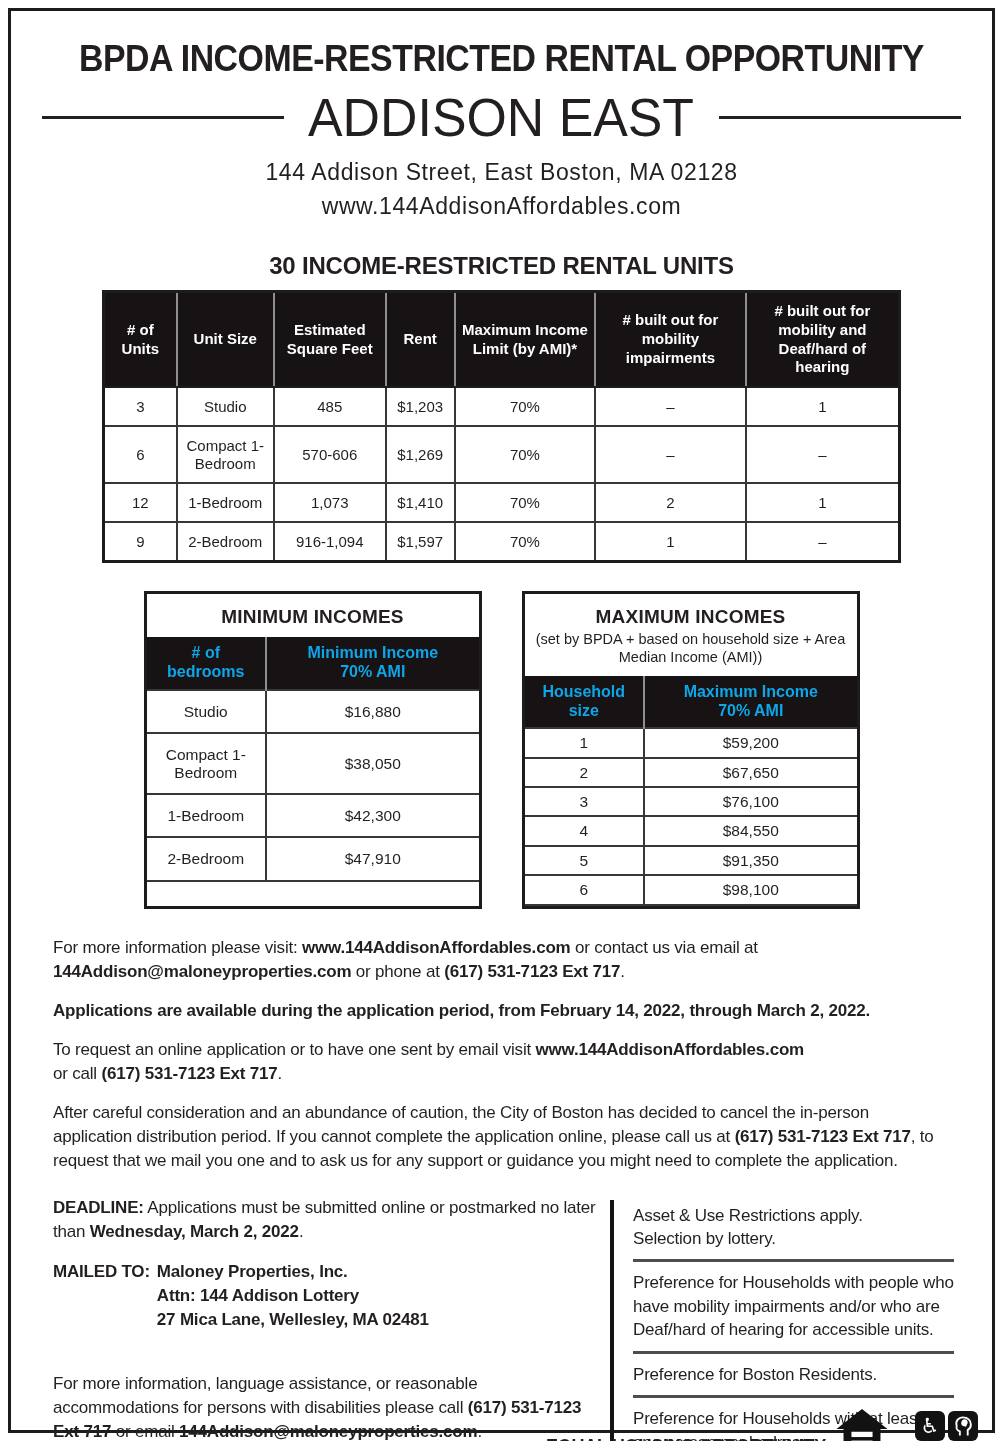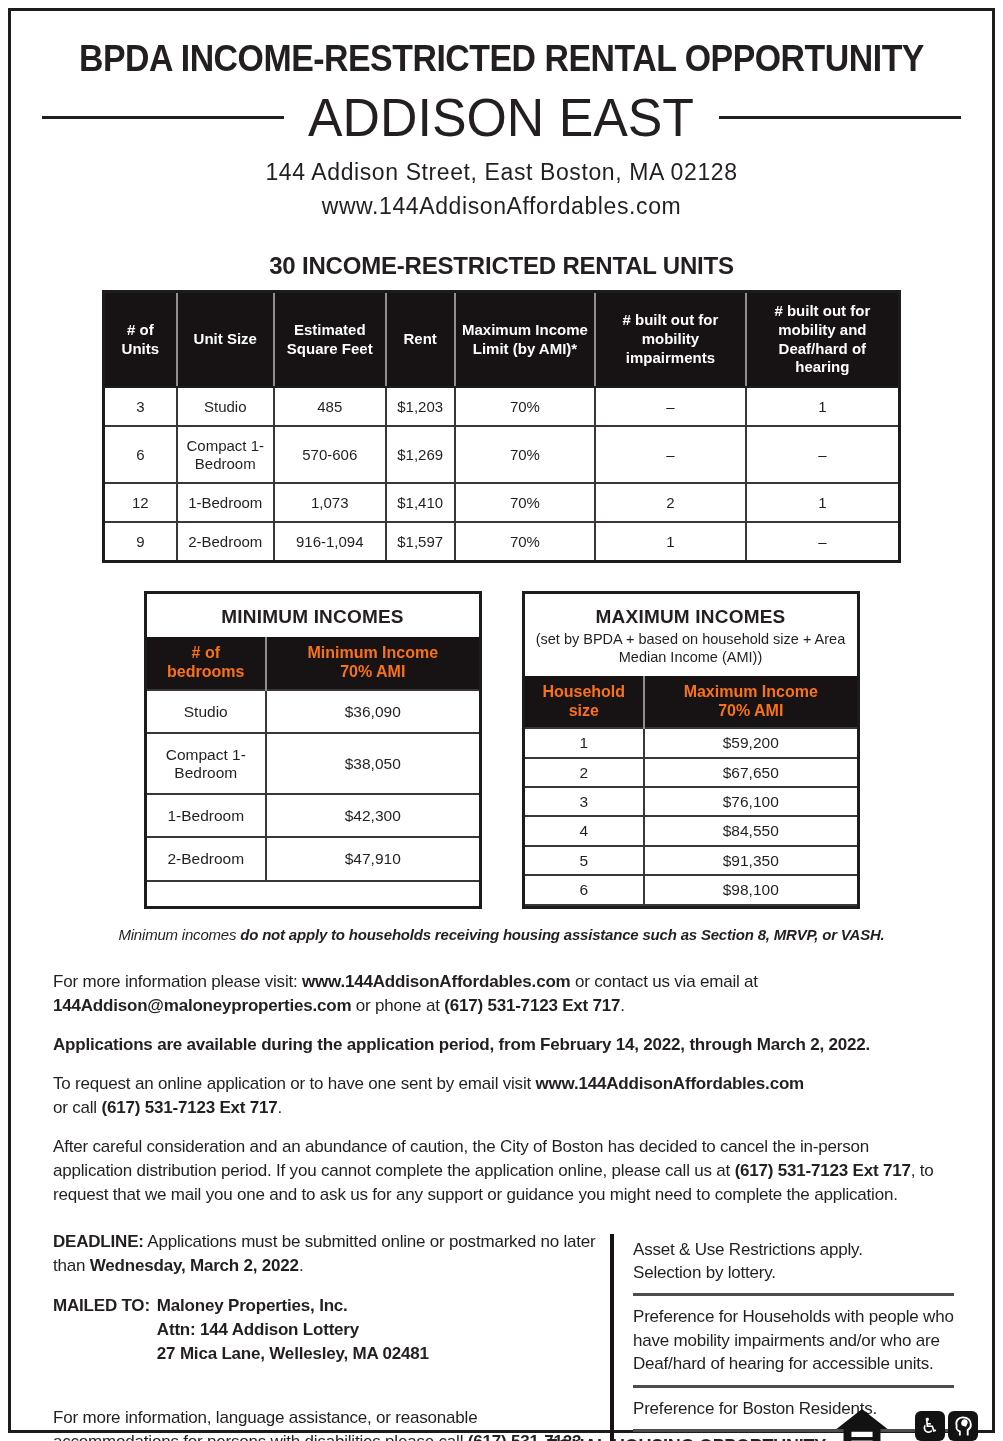--- a/index.html
+++ b/index.html
@@ -42,21 +42,21 @@
   }
 
   
   .boxes-row { display:flex; justify-content:center; gap:40px; margin-top:28px; }
   .income-box { width:338px; border:3px solid #1c1c1c; box-sizing:border-box; background:#fff; }
   .box-head { text-align:center; padding:12px 8px 9px 8px; }
   .box-title { font-size:19px; font-weight:bold; letter-spacing:0.2px; }
   .box-sub { font-size:14.5px; line-height:1.22; margin-top:3px; }
   .income-box table { width:100%; }
   .income-box th {
-    background:#171213; color:#f97316; font-size:16px; font-weight:bold;
+    background:#171213; color:#0ea5e9; font-size:16px; font-weight:bold;
     padding:7px 4px; line-height:1.18; border-left:2px solid #8f8f8f;
   }
   .income-box th:first-child { border-left:none; width:36%; }
   .income-box td {
     border:2px solid #3a3536; text-align:center; font-size:15.5px; line-height:1.12;
   }
   .income-box td:first-child { border-left:none; }
   .income-box td:last-child { border-right:none; }
   .min-table td { padding:12px 4px; }
   .max-table td { padding:5px 4px; }
@@ -191,21 +191,21 @@
             </th>
             <th>
               <div>Minimum Income</div>
               <div>70% AMI</div>
             </th>
           </tr>
         </thead>
         <tbody>
           <tr>
             <td>Studio</td>
-            <td>$36,090</td>
+            <td>$16,880</td>
           </tr>
           <tr>
             <td>Compact 1-Bedroom</td>
             <td>$38,050</td>
           </tr>
           <tr>
             <td>1-Bedroom</td>
             <td>$42,300</td>
           </tr>
           <tr>
@@ -257,21 +257,20 @@
           </tr>
           <tr>
             <td>6</td>
             <td>$98,100</td>
           </tr>
         </tbody>
       </table>
     </div>
   </div>
 
-  <div class="income-note"><span>Minimum incomes </span><b>do not apply to households receiving housing assistance such as Section 8, MRVP, or VASH.</b></div>
 
   <div class="body-copy">
     <p class="body-p first"><span>For more information please visit: </span><b>www.144AddisonAffordables.com</b><span> or contact us via email at </span><b>144Addison@maloneyproperties.com</b><span> or phone at </span><b>(617) 531-7123 Ext 717</b><span>.</span></p>
 
     <p class="body-p"><b>Applications are available during the application period, from February 14, 2022, through March 2, 2022.</b></p>
 
     <p class="body-p"><span>To request an online application or to have one sent by email visit </span><b>www.144AddisonAffordables.com</b><br><span>or call </span><b>(617) 531-7123 Ext 717</b><span>.</span></p>
 
     <p class="body-p"><span>After careful consideration and an abundance of caution, the City of Boston has decided to cancel the in-person application distribution period. If you cannot complete the application online, please call us at </span><b>(617) 531-7123 Ext 717</b><span>, to request that we mail you one and to ask us for any support or guidance you might need to complete the application.</span></p>
   </div>

